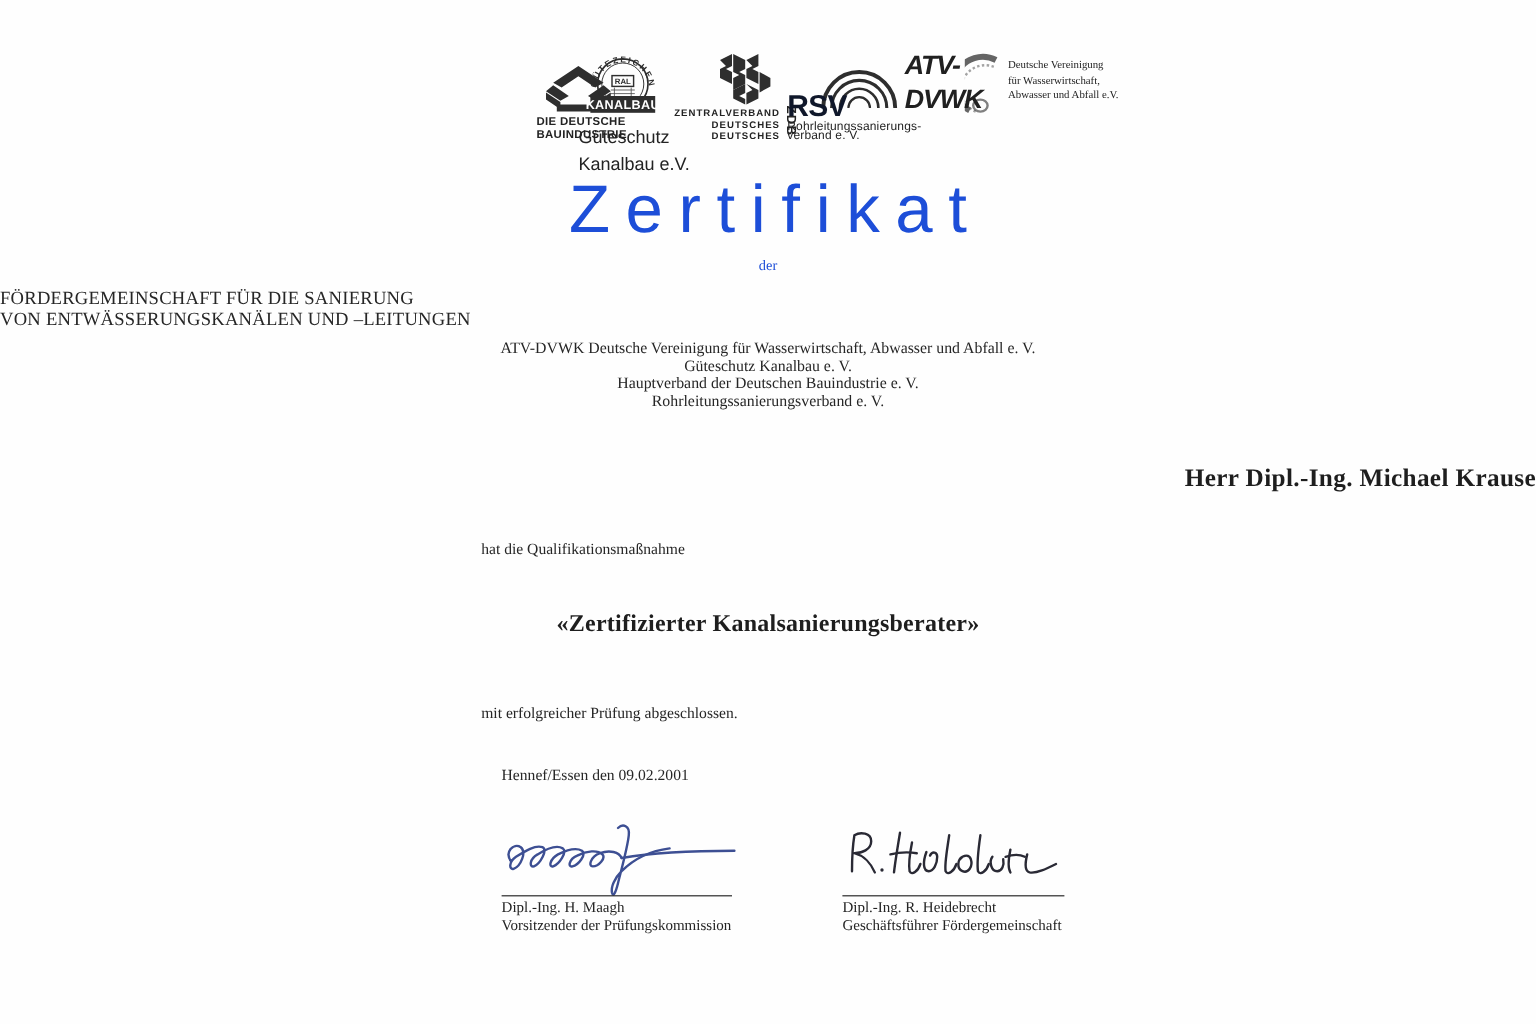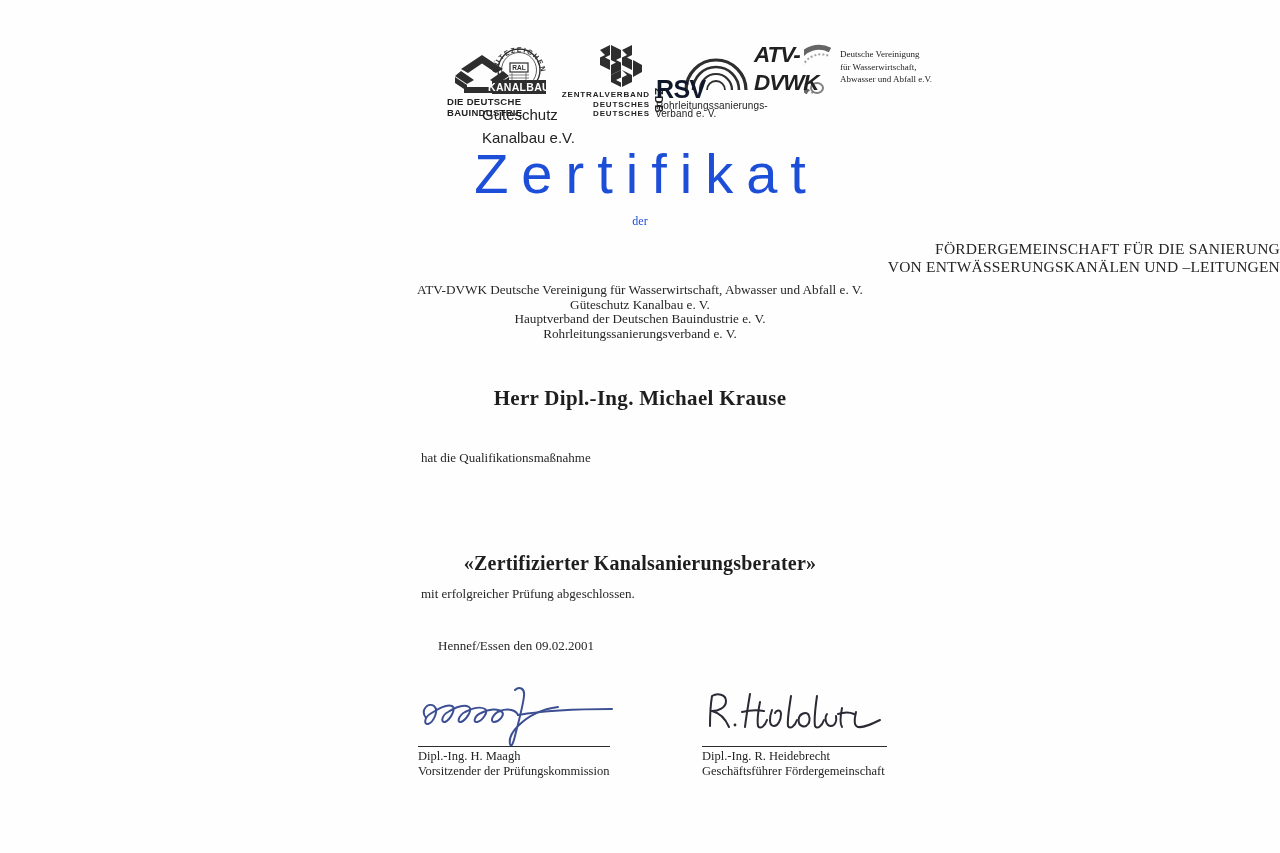--- a/index.html
+++ b/index.html
@@ -160,69 +160,68 @@
     text-align: center;
     font-size: 12px;
     color: #1d4ed8;
   }
 
   
   .org {
     position: absolute;
     top: 240px;
     left: 0; right: 0;
-    text-align: right;
+    text-align: left;
     font-size: 15.5px;
     line-height: 17.5px;
     letter-spacing: 0.2px;
     color: #262626;
   }
   .members {
     position: absolute;
     top: 283px;
     left: 0; right: 0;
     text-align: center;
     font-size: 13.2px;
     line-height: 14.6px;
     color: #262626;
   }
 
   
   .recipient {
     position: absolute;
     top: 386px;
     left: 0; right: 0;
-    text-align: center;
+    text-align: right;
     font-size: 21px;
     font-weight: bold;
     letter-spacing: 0.3px;
     color: #1e1e1e;
   }
 
   
   .body-line {
     position: absolute;
-    left: 421px;
+    left: 401px;
     font-size: 13px;
     color: #262626;
   }
   .line-qual  { top: 450px; }
   .line-pass  { top: 586px; }
   .line-place { top: 638px; margin-left: 17px; }
 
   .award {
     position: absolute;
     top: 509px;
     left: 0; right: 0;
     text-align: center;
     font-size: 20px;
     font-weight: bold;
     letter-spacing: 0.2px;
     color: #1e1e1e;
-    margin-top: 43px;
   }
 
   
   .sig {
     position: absolute;
     width: 200px;
   }
   .sig-left  { left: 418px; top: 684px; }
   .sig-right { left: 702px; top: 684px; }
 

